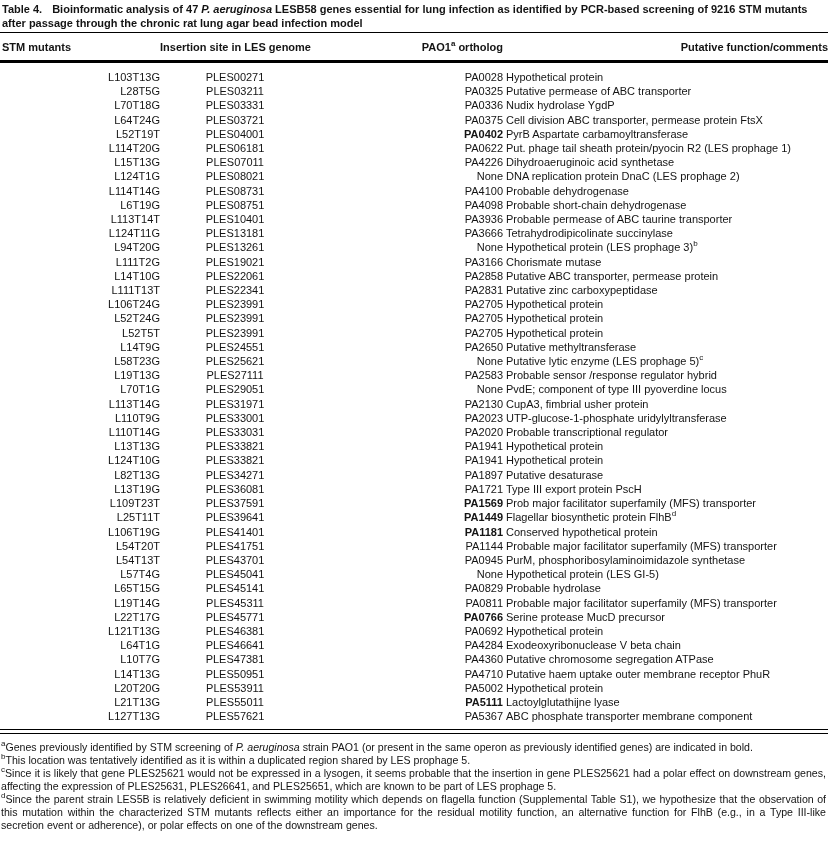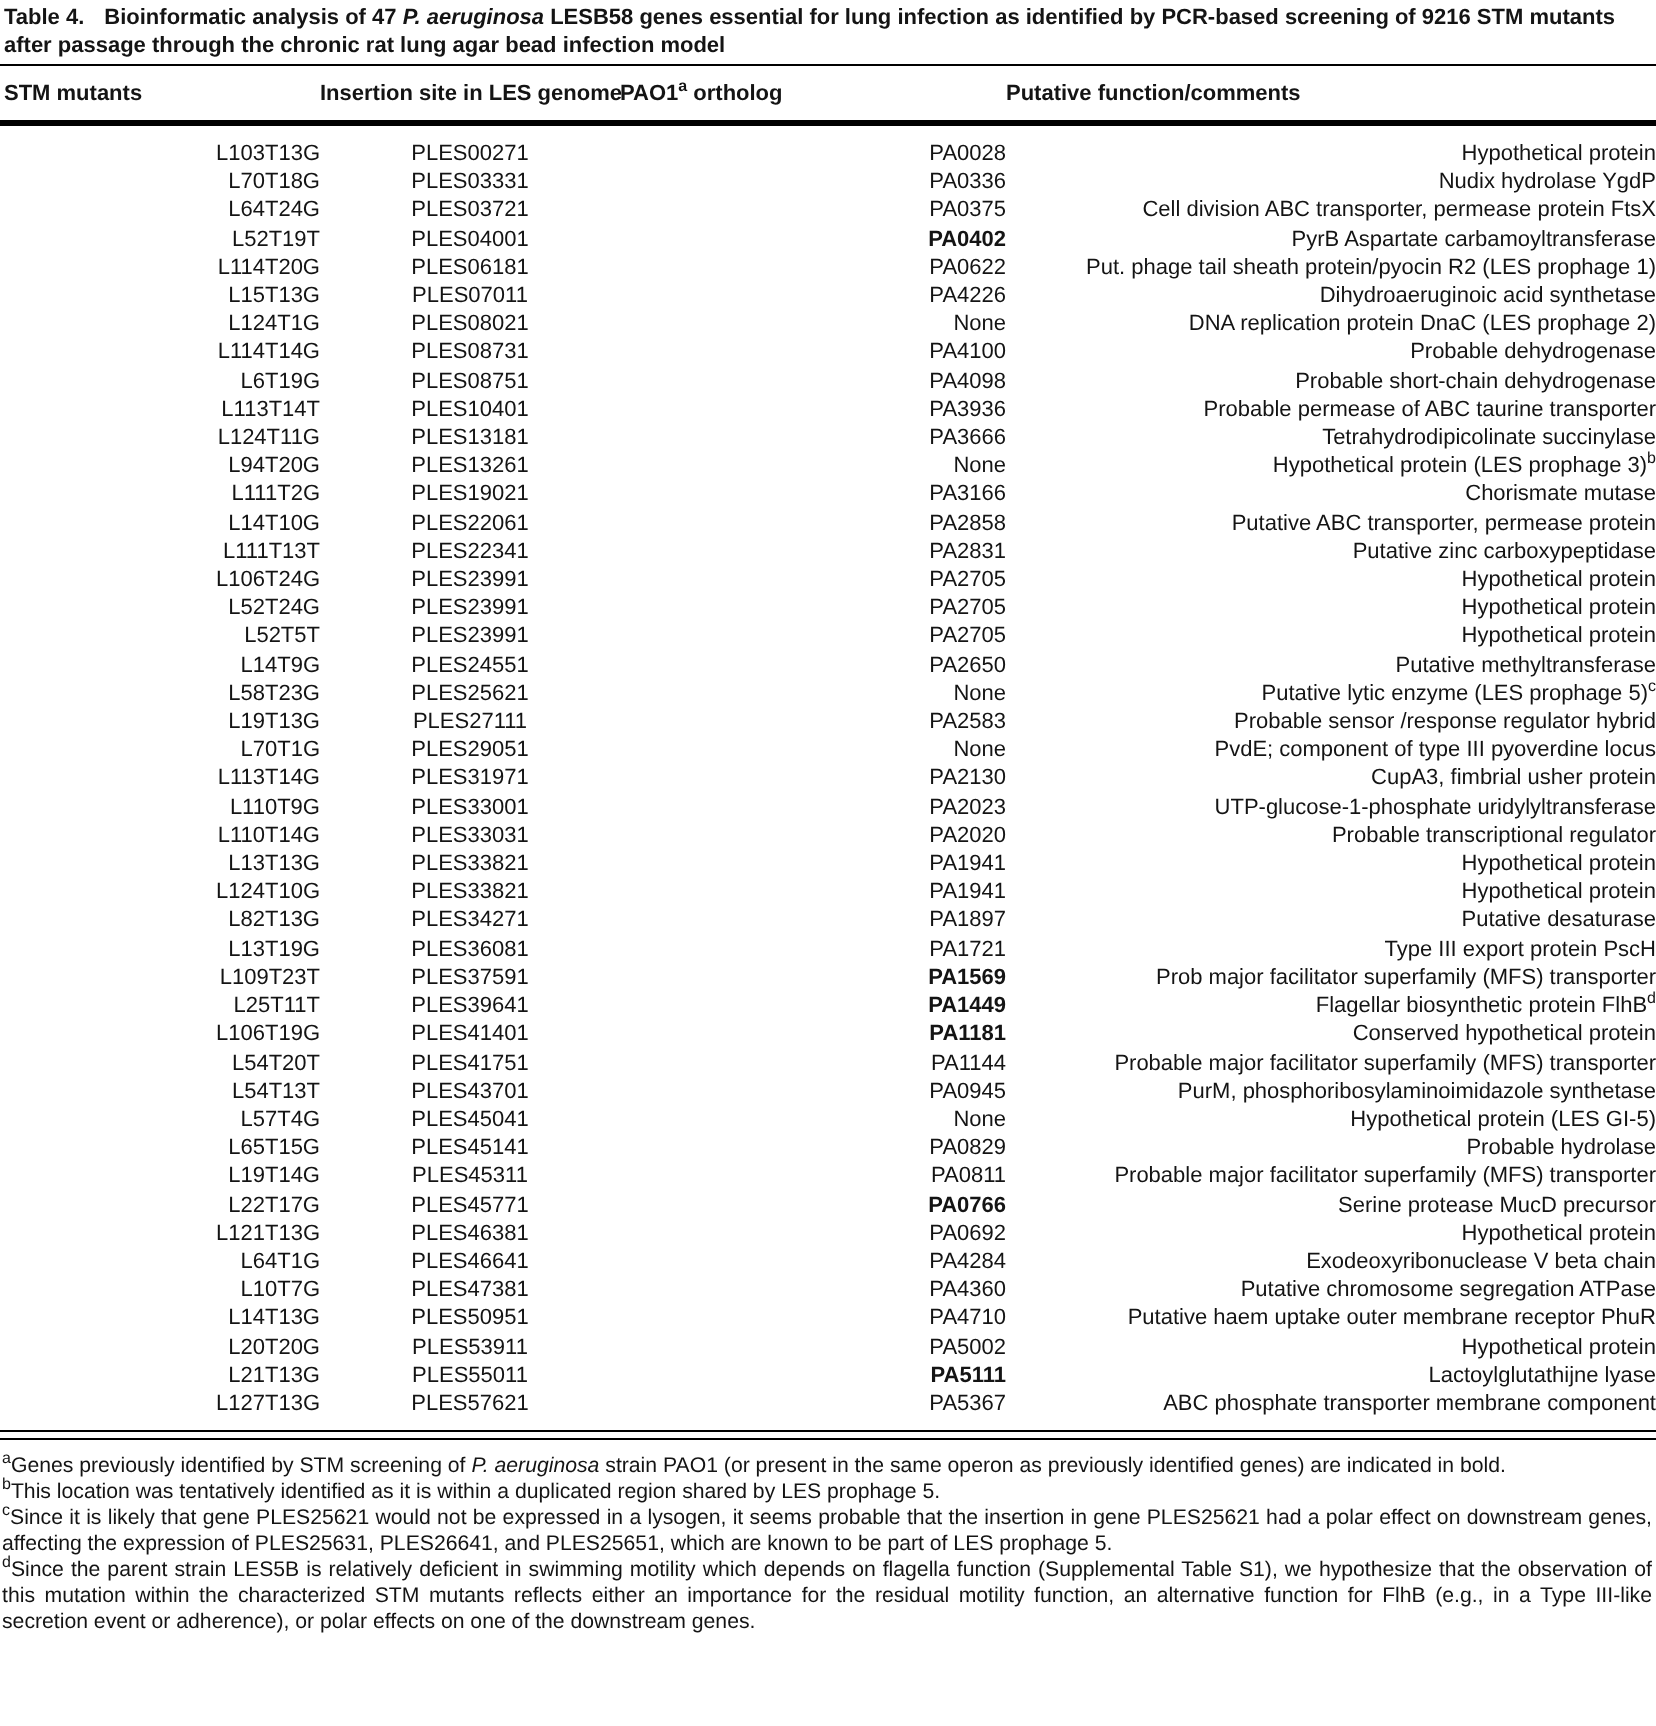--- a/index.html
+++ b/index.html
@@ -13,29 +13,29 @@
   .title .species{font-style:italic;}
 
   
   .rule-thin{border-top:1px solid #000;margin:0;}
   .rule-thick{height:3px;background:#000;margin:0;}
   .rule-double{height:3px;border-top:1.5px solid #000;border-bottom:1px solid #000;margin:0;}
 
   
   table{border-collapse:collapse;width:828px;table-layout:fixed;}
   col.c1{width:160px;} col.c2{width:150px;} col.c3{width:193px;} col.c4{width:325px;}
-  th{font-size:11px;font-weight:bold;text-align:left;white-space:nowrap;
+  th{font-size:11px;font-weight:bold;text-align:right;white-space:nowrap;
      padding:8px 0 7px 0;vertical-align:bottom;}
   th.left{text-align:left;padding-left:2px;}
   td{font-size:11px;line-height:14.2px;white-space:nowrap;overflow:visible;
      padding:0;vertical-align:top;}
   td.c-m{text-align:right;padding-left:2px;}
   td.c-s{text-align:center;}
   td.c-o{text-align:right;}
-  td.c-f{text-align:right;padding-left:3px;}
+  td.c-f{text-align:left;padding-left:3px;}
   td .bold{font-weight:bold;}
   tbody tr:first-child td{padding-top:7px;}
   tbody tr:last-child td{padding-bottom:6px;margin-left:36px;}
   sup{font-size:8px;vertical-align:super;line-height:0;}
 
   
   .footnotes{font-size:10.6px;line-height:13px;padding:7px 2px 0 1px;text-align:justify;}
   .footnotes .fn{margin:0;}
   .footnotes .species{font-style:italic;}
 </style>
@@ -77,20 +77,26 @@
         <col class="c4">
       </colgroup>
     <tbody>
         <tr>
           <td class="c-m">L103T13G</td>
           <td class="c-s">PLES00271</td>
           <td class="c-o"><span>PA0028</span></td>
           <td class="c-f">Hypothetical protein</td>
         </tr>
         <tr>
+          <td class="c-m">L28T5G</td>
+          <td class="c-s">PLES03211</td>
+          <td class="c-o"><span>PA0325</span></td>
+          <td class="c-f">Putative permease of ABC transporter</td>
+        </tr>
+        <tr>
           <td class="c-m">L70T18G</td>
           <td class="c-s">PLES03331</td>
           <td class="c-o"><span>PA0336</span></td>
           <td class="c-f">Nudix hydrolase YgdP</td>
         </tr>
         <tr>
           <td class="c-m">L64T24G</td>
           <td class="c-s">PLES03721</td>
           <td class="c-o"><span>PA0375</span></td>
           <td class="c-f">Cell division ABC transporter, permease protein FtsX</td>

